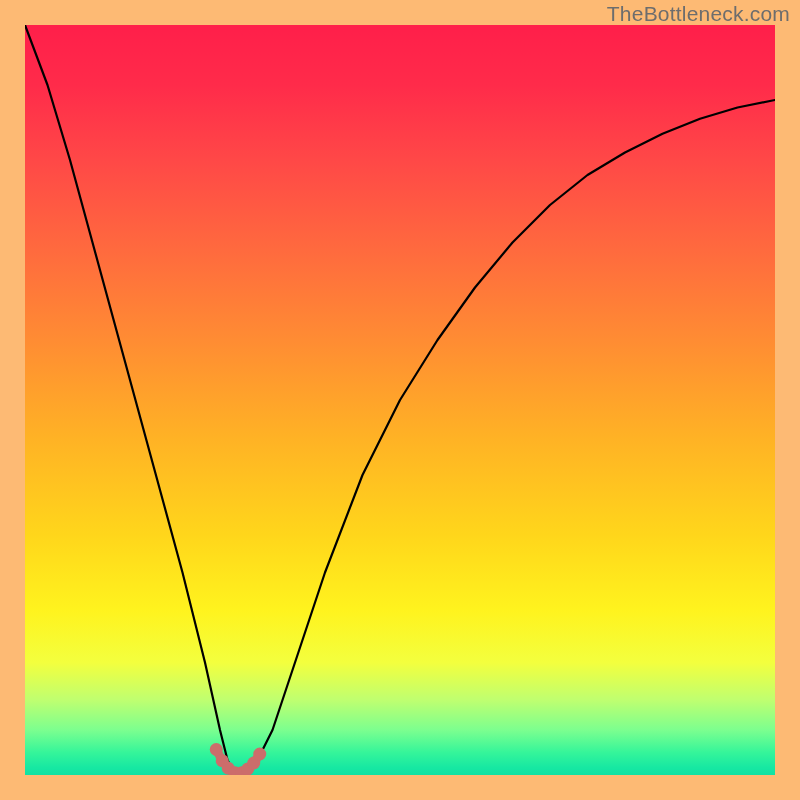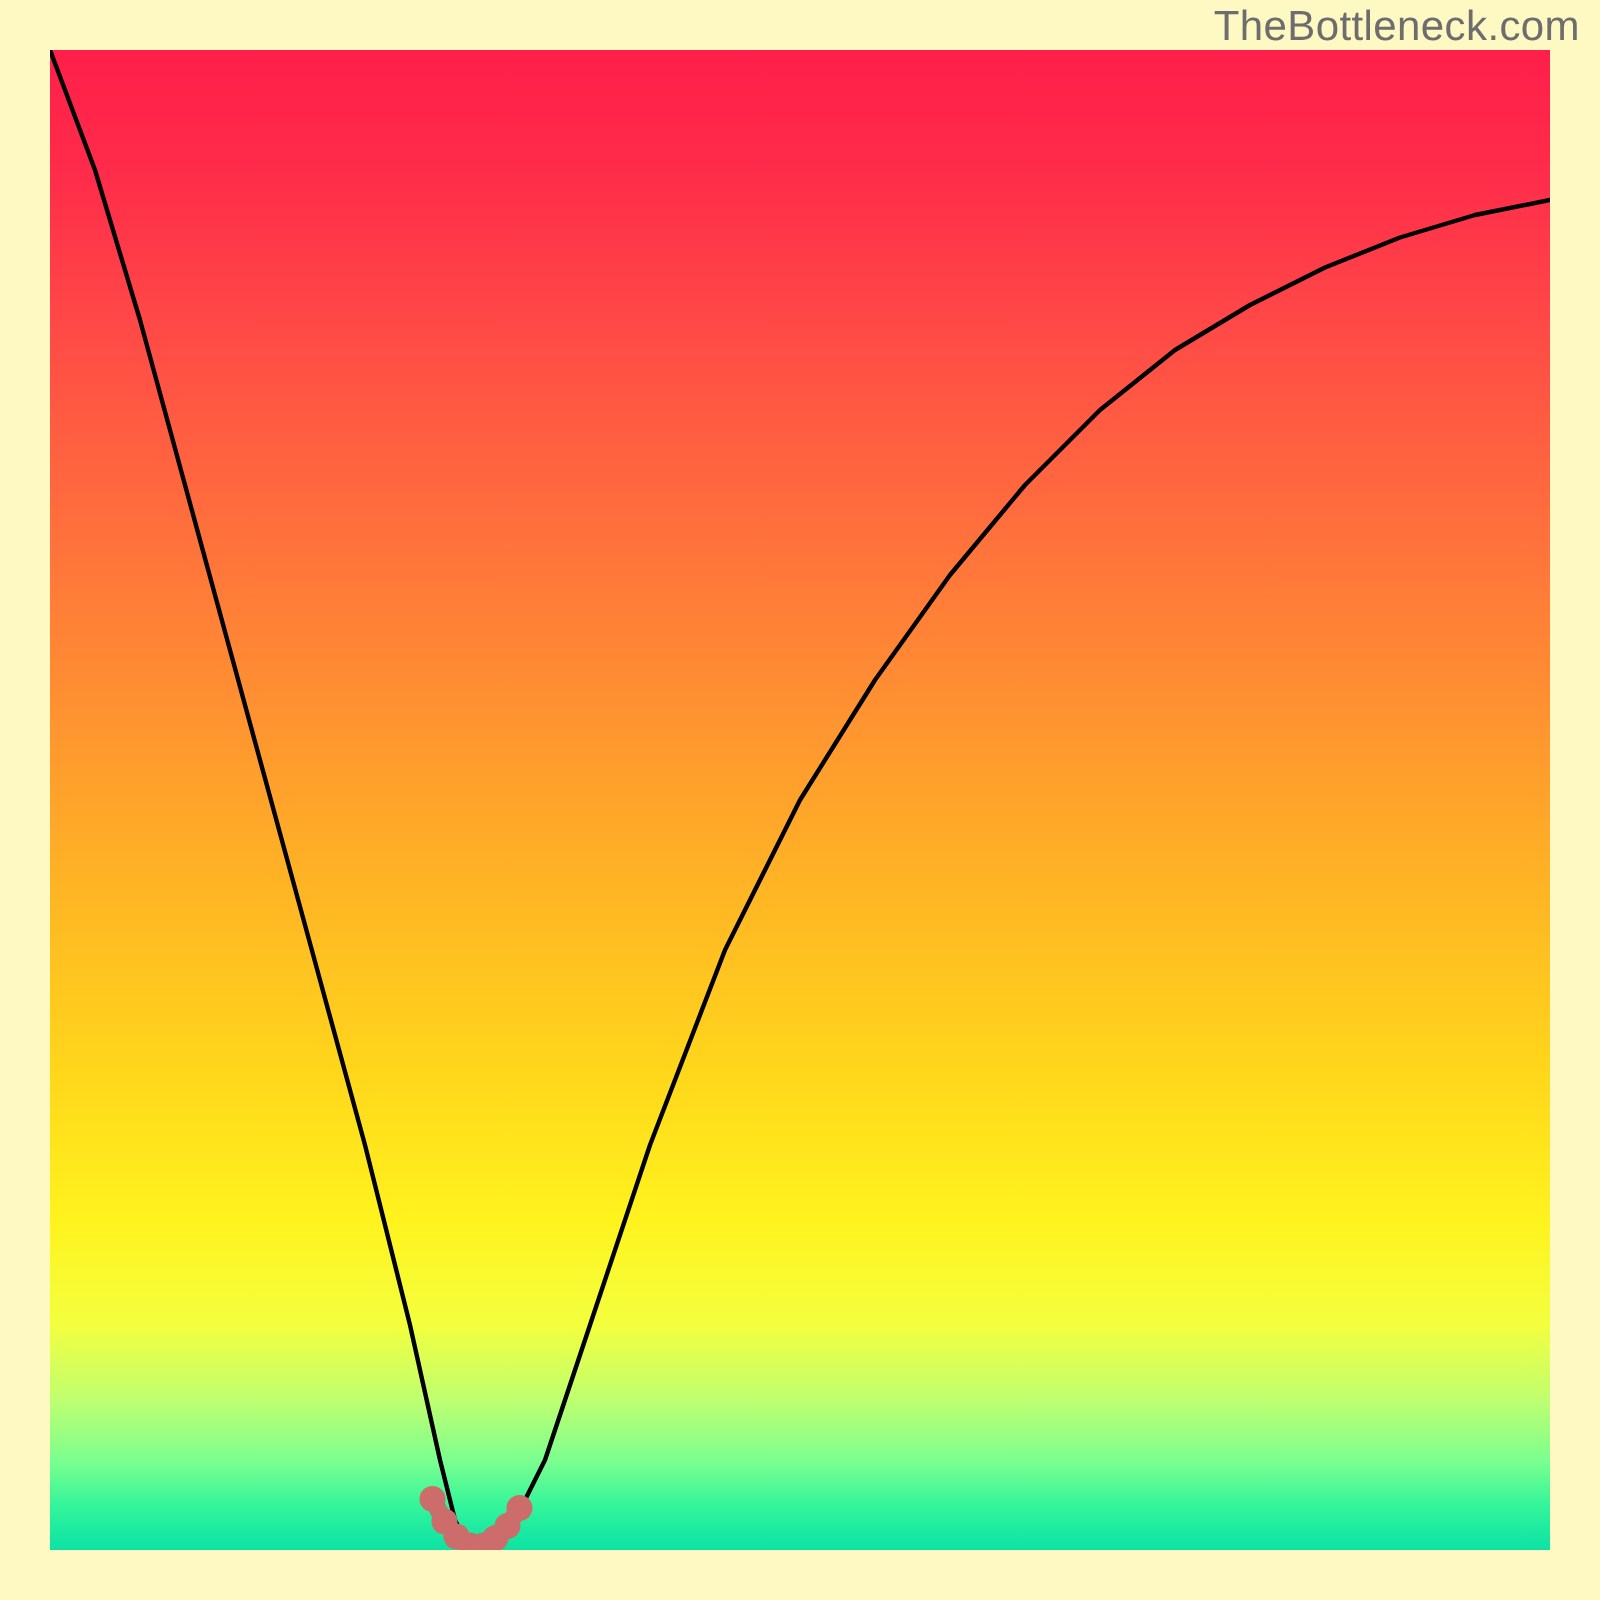--- a/index.html
+++ b/index.html
@@ -10,21 +10,21 @@
     background: #000;
     font-family: Arial, Helvetica, sans-serif;
     overflow: hidden;
   }
   .frame {
     position: absolute;
     top: 0;
     left: 0;
     width: 800px;
     height: 800px;
-    background: #fef9c3;
+    background: #fdba74;
   }
   .plot {
     position: absolute;
     top: 25px;
     left: 25px;
     width: 750px;
     height: 750px;
     background: linear-gradient(
       to bottom,
       #ff1f4a 0%,

